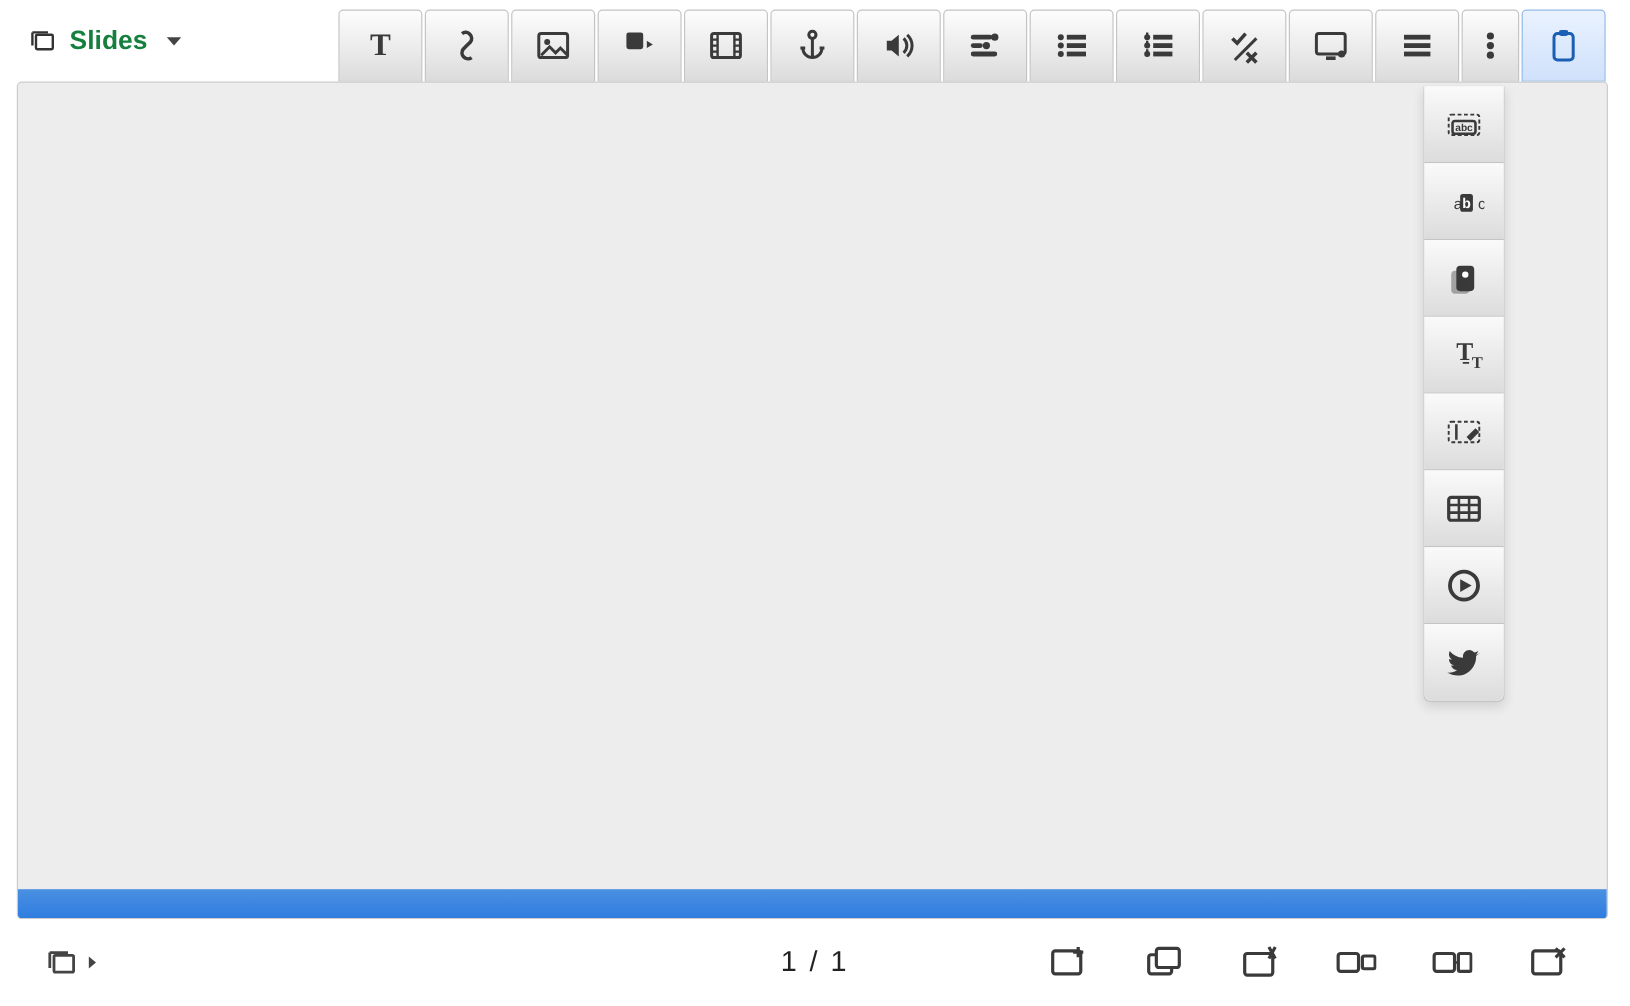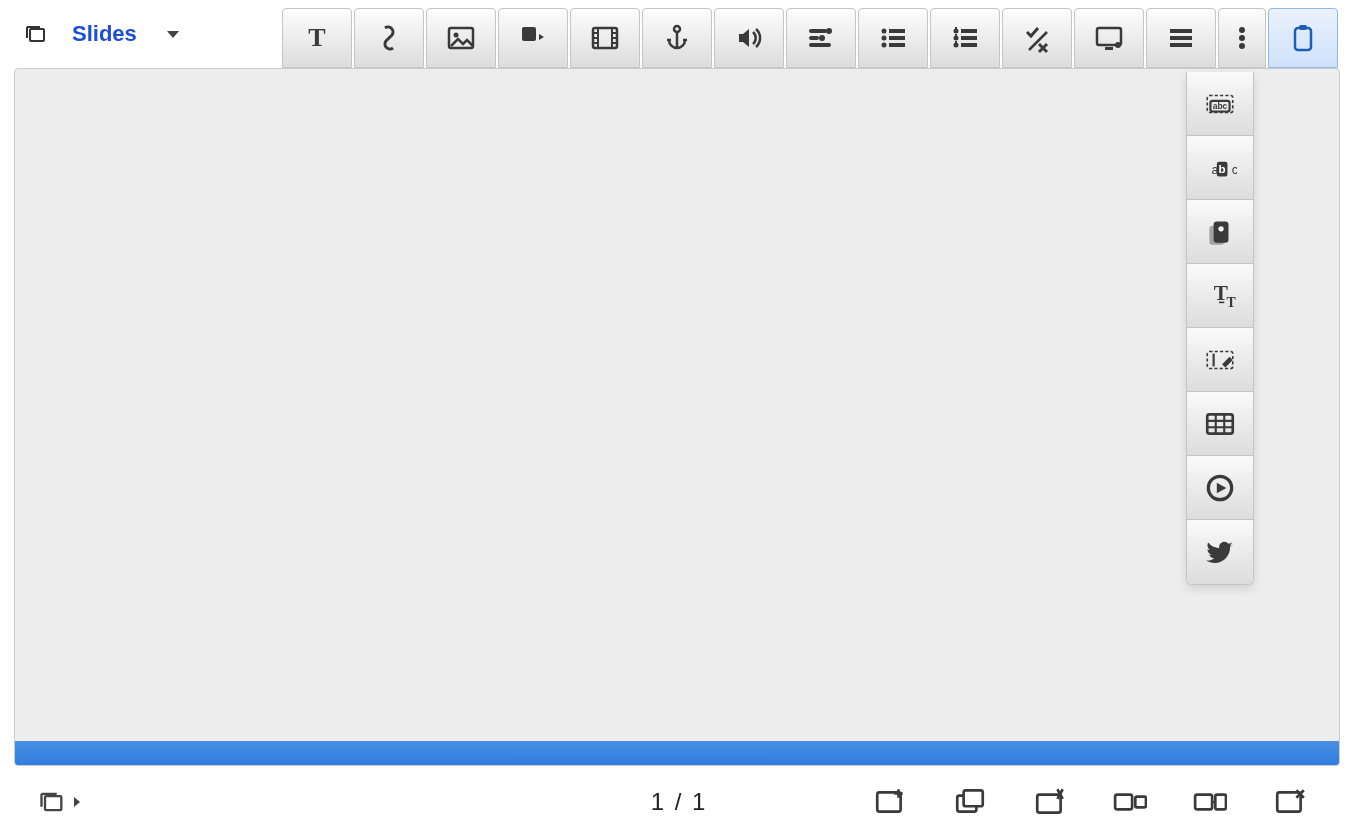--- a/index.html
+++ b/index.html
@@ -8,23 +8,23 @@
   
   .topbar {
     height: 68px;
     display: flex;
     align-items: stretch;
     background: #fff;
   }
   .view-switch {
     display: flex;
     align-items: center;
-    gap: 24px;
+    gap: 10px;
     padding: 0 28px 0 24px;
-    color: #1d4ed8;
+    color: #15803d;
     font-size: 22px;
     font-weight: 600;
     cursor: pointer;
     height: 100%;
   }
   .view-switch svg { width: 24px; height: 24px; }
   .view-switch .caret { width: 0; height: 0; border-left: 6px solid transparent; border-right: 6px solid transparent; border-top: 7px solid #444; margin-left: 6px; }
 
   .tool-row {
     display: flex;

